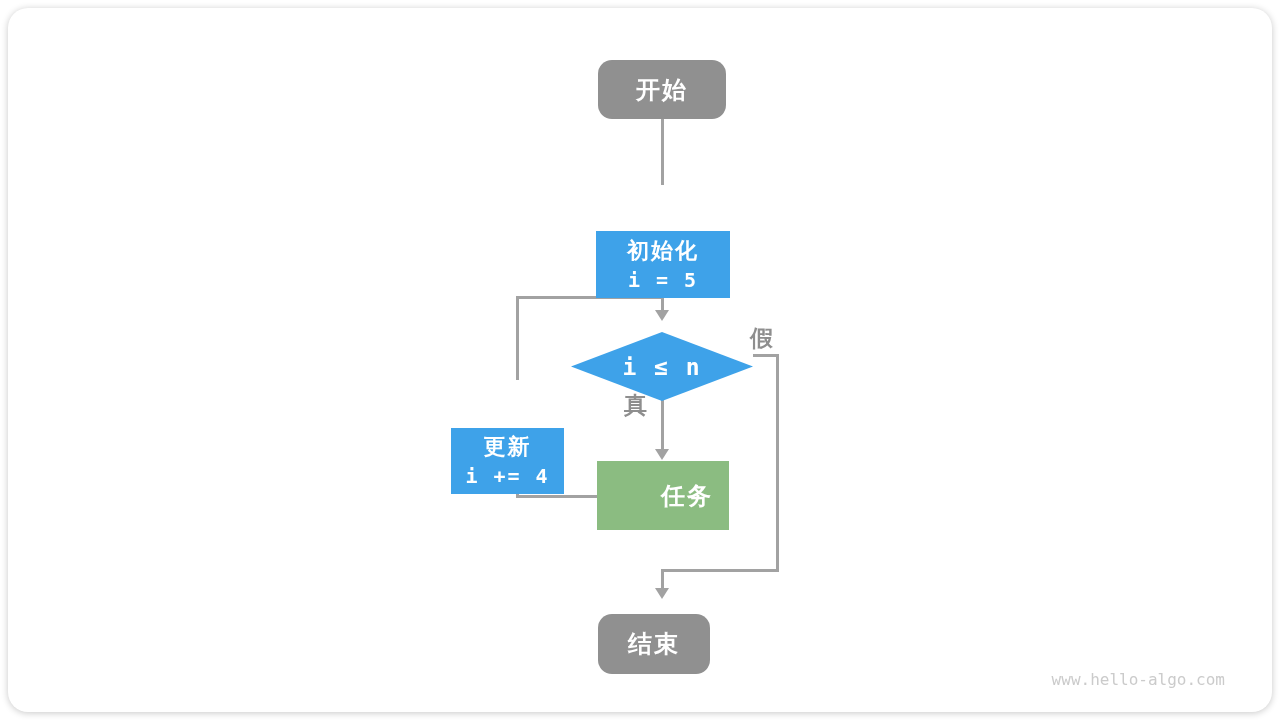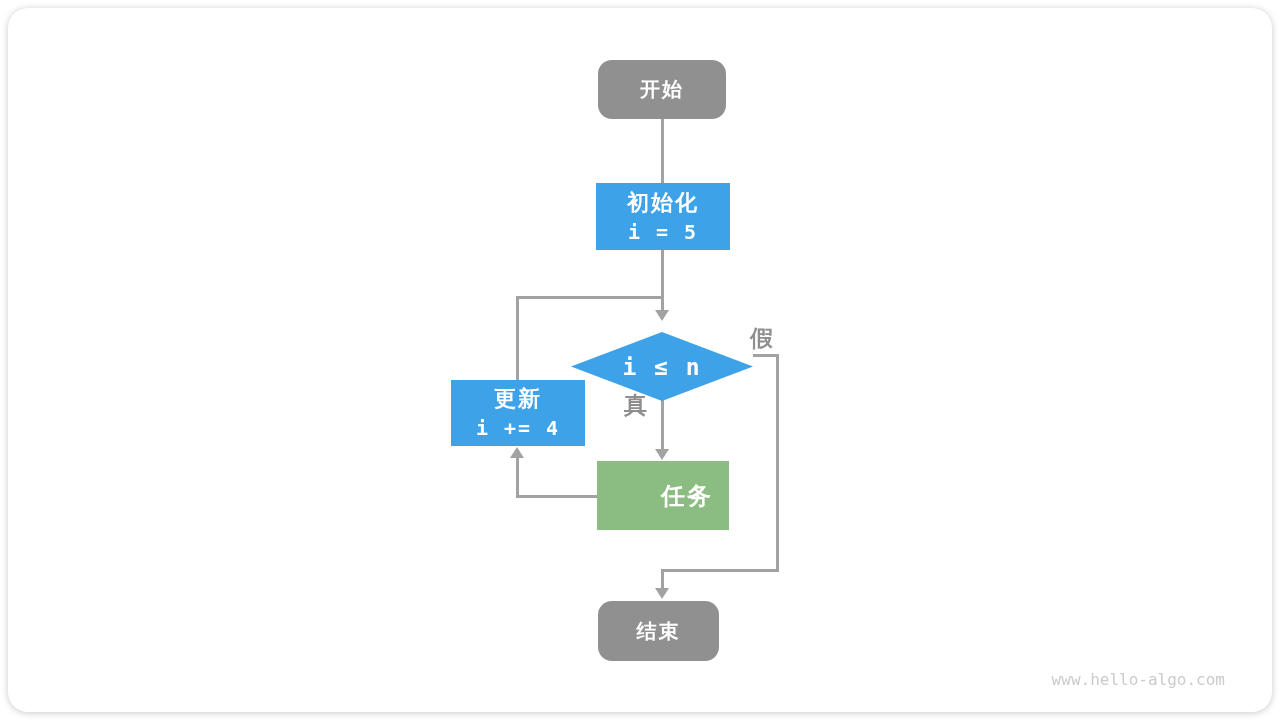--- a/index.html
+++ b/index.html
@@ -42,23 +42,23 @@
   .arrow.up{
     border-left:7px solid transparent;border-right:7px solid transparent;
     border-bottom:11px solid var(--edge-gray,#a2a2a2);
   }
   .node{
     position:absolute;display:flex;flex-direction:column;
     align-items:center;justify-content:center;color:#ffffff;
   }
   .terminal{
     background:var(--terminal-gray,#909090);border-radius:14px;
-    font-size:20px;font-weight:600;letter-spacing:2px;
+    font-size:24px;font-weight:600;letter-spacing:2px;
   }
-  .process{background:var(--process-blue,#3ea2e9);}
+  .process{background:var(--process-blue,#3ea2e9);margin-top:48px;}
   .process .title{font-size:22px;font-weight:600;letter-spacing:2px;line-height:30px;}
   .process .code{
     font-family:"DejaVu Sans Mono",monospace;font-size:20px;font-weight:bold;
     letter-spacing:2px;line-height:28px;
   }
   .diamond{
     position:absolute;left:563px;top:324px;width:182px;height:69px;
     background:var(--process-blue,#3ea2e9);
     clip-path:polygon(50% 0,100% 50%,50% 100%,0 50%);
     display:flex;align-items:center;justify-content:center;
@@ -111,30 +111,30 @@
 
     <div class="node process" style="left:588px;top:175px;width:134px;height:67px">
       <span class="title">初始化</span>
       <span class="code">i = 5</span>
     </div>
 
     <div class="diamond">
       <span class="cond-text">i ≤ n</span>
     </div>
 
-    <div class="node process" style="left:443px;top:372px;width:134px;height:66px">
+    <div class="node process" style="left:443px;top:372px;width:113px;height:66px">
       <span class="title">更新</span>
       <span class="code">i += 4</span>
     </div>
 
     <div class="node task" style="left:589px;top:453px;width:132px;height:69px">
       <span>任务</span>
     </div>
 
-    <div class="node terminal" style="left:590px;top:593px;width:121px;height:60px">
+    <div class="node terminal" style="left:590px;top:606px;width:112px;height:60px">
       <span>结束</span>
     </div>
 
     <div class="branch-label" style="left:742px;top:315px">假</div>
     <div class="branch-label" style="left:616px;top:382px">真</div>
 
     <div class="watermark">www.hello-algo.com</div>
   </div>
 </div>
 

